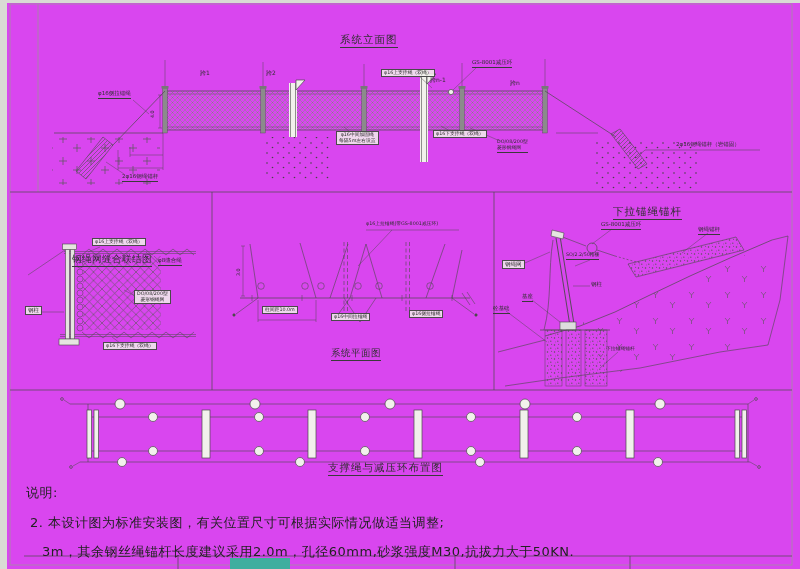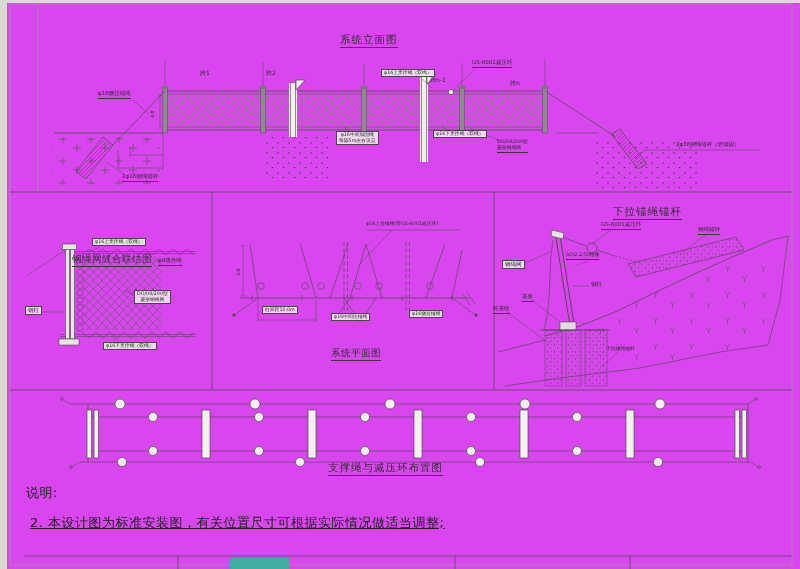--- a/index.html
+++ b/index.html
@@ -259,16 +259,17 @@
   <span class="lbl t55 boxed" style="left:502px;top:260px;">钢绳网</span>
   <span class="lbl t48 ul" style="left:566px;top:252px;">SO/2.2/50格栅</span>
   <span class="lbl t55" style="left:591px;top:281px;">钢柱</span>
   <span class="lbl t55 ul" style="left:522px;top:293px;">基座</span>
   <span class="lbl t55 ul" style="left:493px;top:305px;">砼基础</span>
   <span class="lbl t48" style="left:606px;top:346px;">下拉锚绳锚杆</span>
 
   <span class="lbl t10 ul" style="left:328px;top:461px;text-align:center;">支撑绳与减压环布置图</span>
 
   <span class="notes-line" style="left:26px;top:484px;">说明:</span>
-  <span class="notes-line" style="left:30px;top:514px;text-decoration:underline;">2. 本设计图为标准安装图，有关位置尺寸可根据实际情况做适当调整;</span>
+  <span class="notes-line" style="left:30px;top:514px;">2. 本设计图为标准安装图，有关位置尺寸可根据实际情况做适当调整;</span>
+  <span class="notes-line" style="left:42px;top:543px;">3m，其余钢丝绳锚杆长度建议采用2.0m，孔径60mm,砂浆强度M30,抗拔力大于50KN.</span>
 
   <div class="teal-cell"></div>
 </div>
 
 </body></html>

